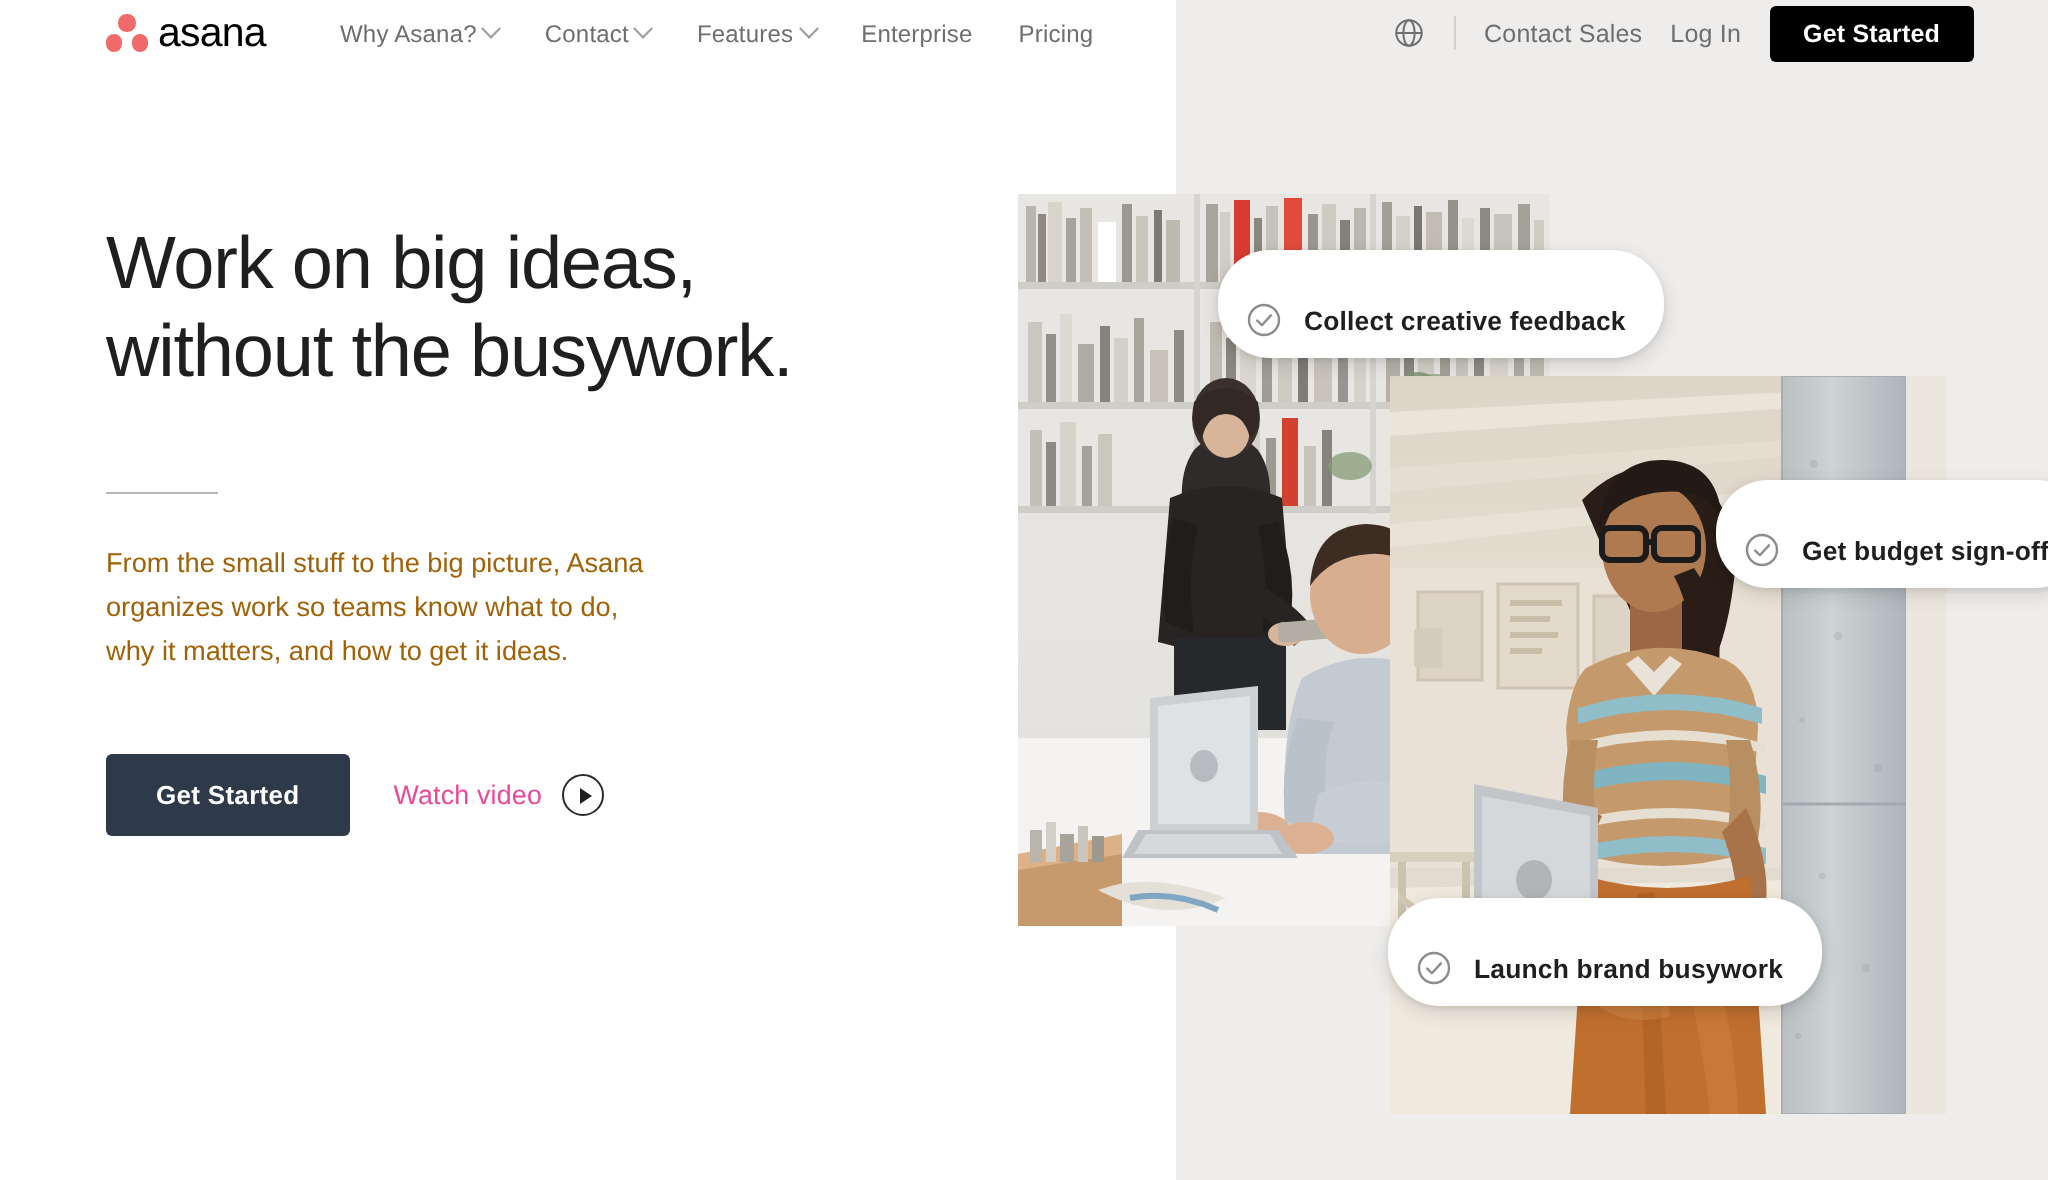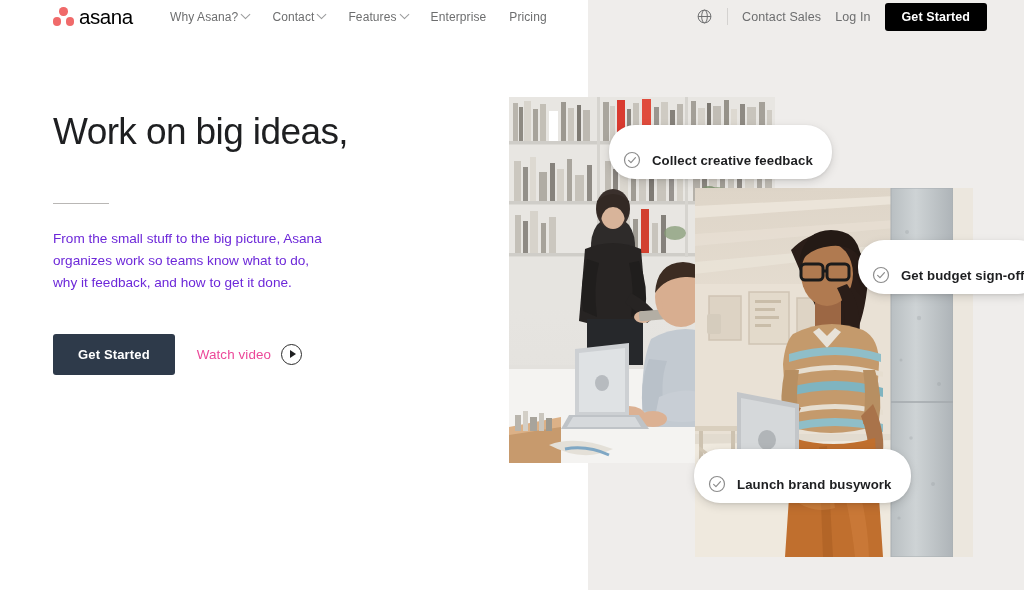--- a/index.html
+++ b/index.html
@@ -145,21 +145,21 @@
     letter-spacing: -0.6px;
   }
   .hero-rule {
     width: 56px; height: 1px;
     background: #b9b7b5;
     margin: 49px 0 24px 0;
   }
   .hero p {
     font-size: 13.6px;
     line-height: 1.62;
-    color: #6d28d9;
+    color: #a16207;
   }
   .hero-cta {
     margin-top: 40px;
     display: flex;
     align-items: center;
     gap: 22px;
   }
   .btn-navy {
     background: #2e3a4a;
     color: #ffffff;
@@ -289,28 +289,29 @@
     <div class="nav-divider"></div>
     <div class="nav-link">Contact Sales</div>
     <div class="nav-link">Log In</div>
     <button class="btn-dark">Get Started</button>
   </div>
 </div>
 
 <div class="hero">
   <h1>
     <span>Work on big ideas,</span><br>
+    <span>without the busywork.</span>
   </h1>
 
   <div class="hero-rule"></div>
 
   <p>
     <span>From the small stuff to the big picture, Asana</span><br>
     <span>organizes work so teams know what to do,</span><br>
-    <span>why it feedback, and how to get it done.</span>
+    <span>why it matters, and how to get it ideas.</span>
   </p>
 
   <div class="hero-cta">
     <button class="btn-navy">Get Started</button>
     <div class="watch">
       <span class="watch-label">Watch video</span>
       <span class="play-circle">
           <span></span>
         </span>
     </div>

